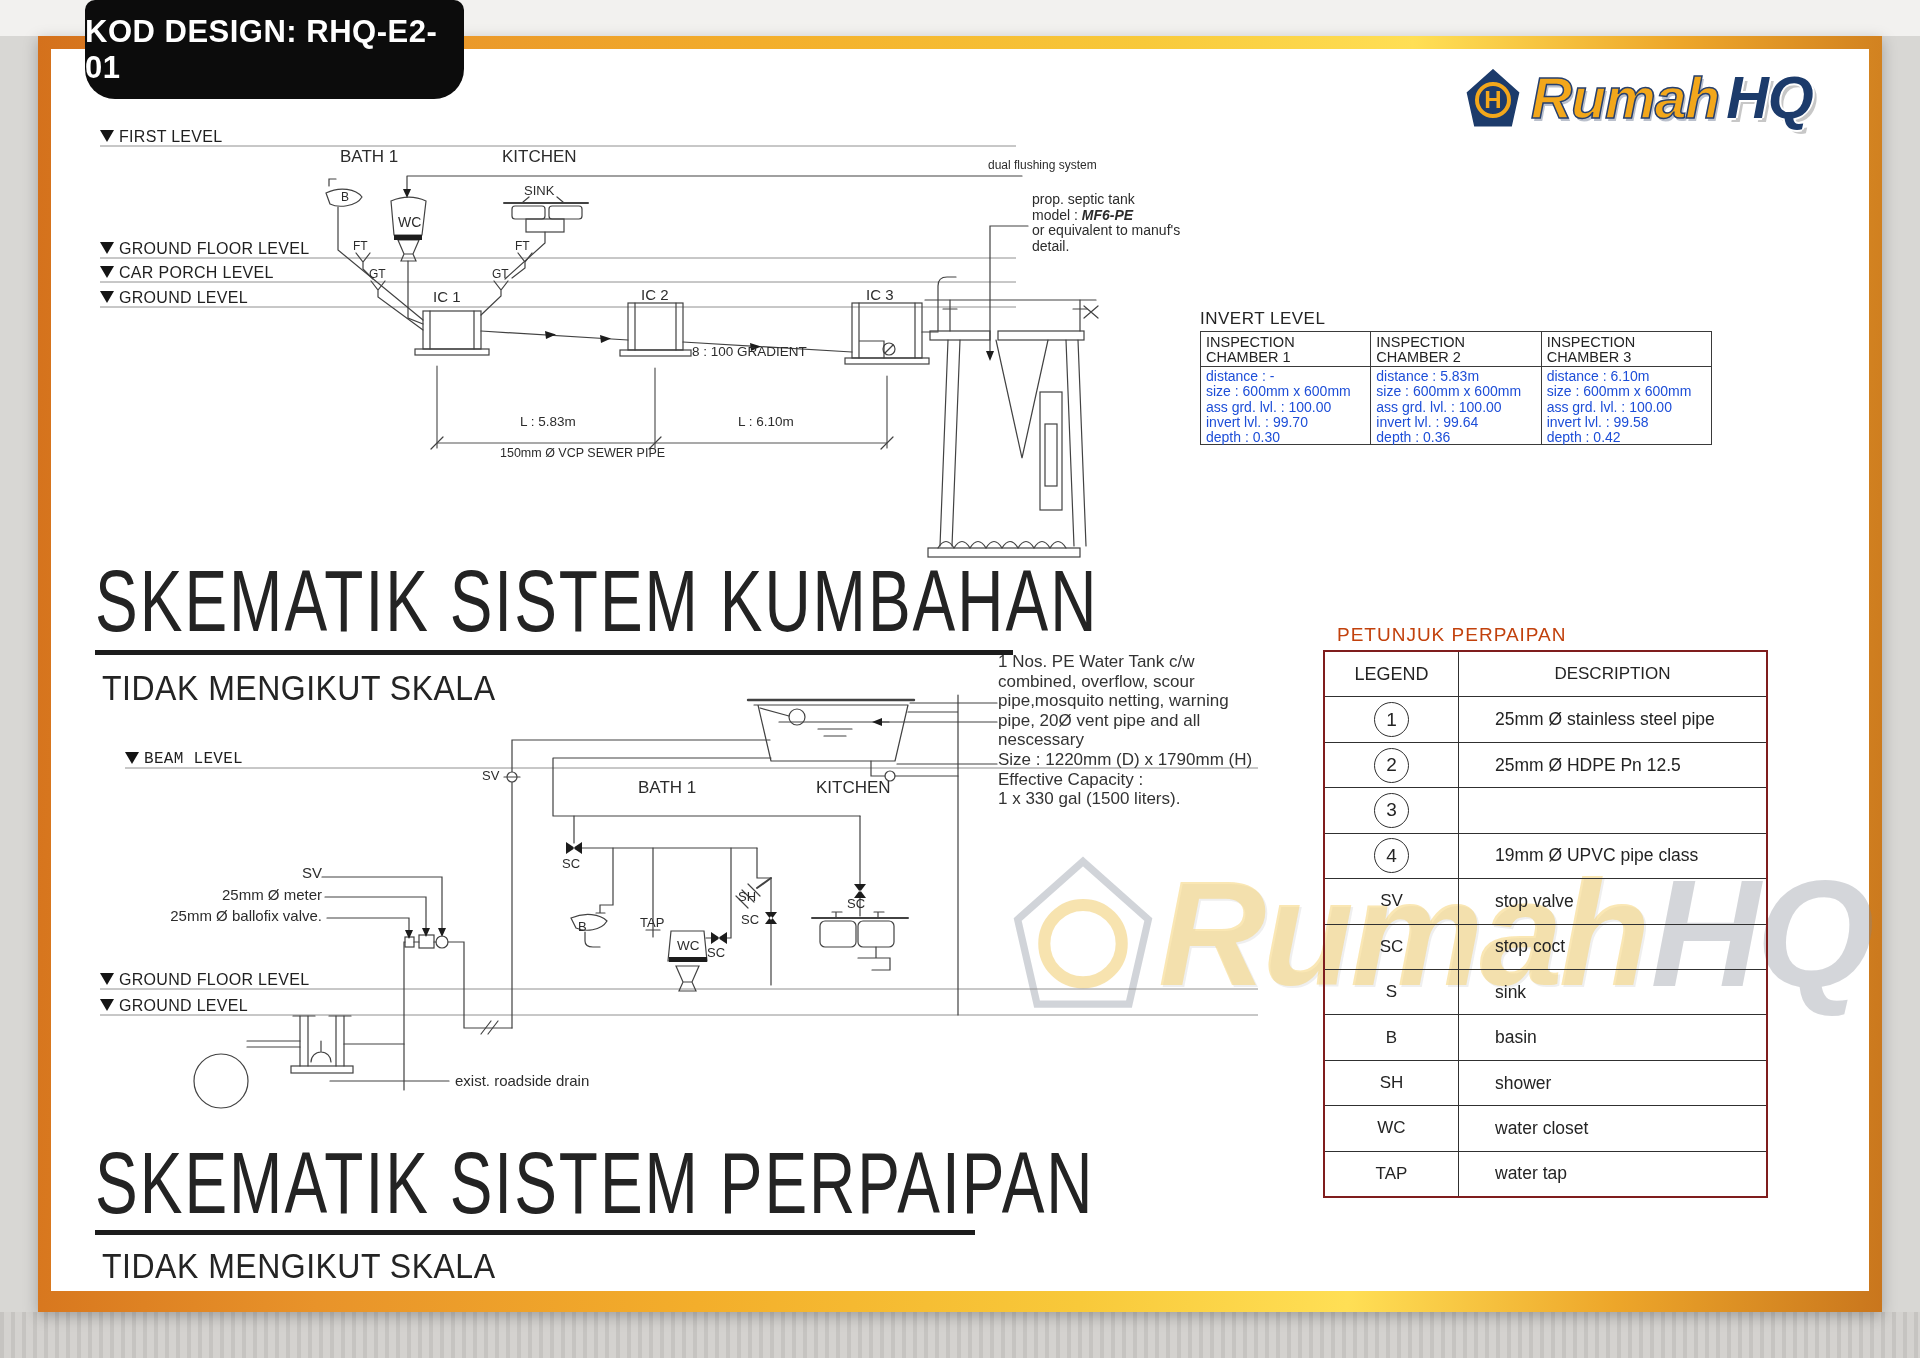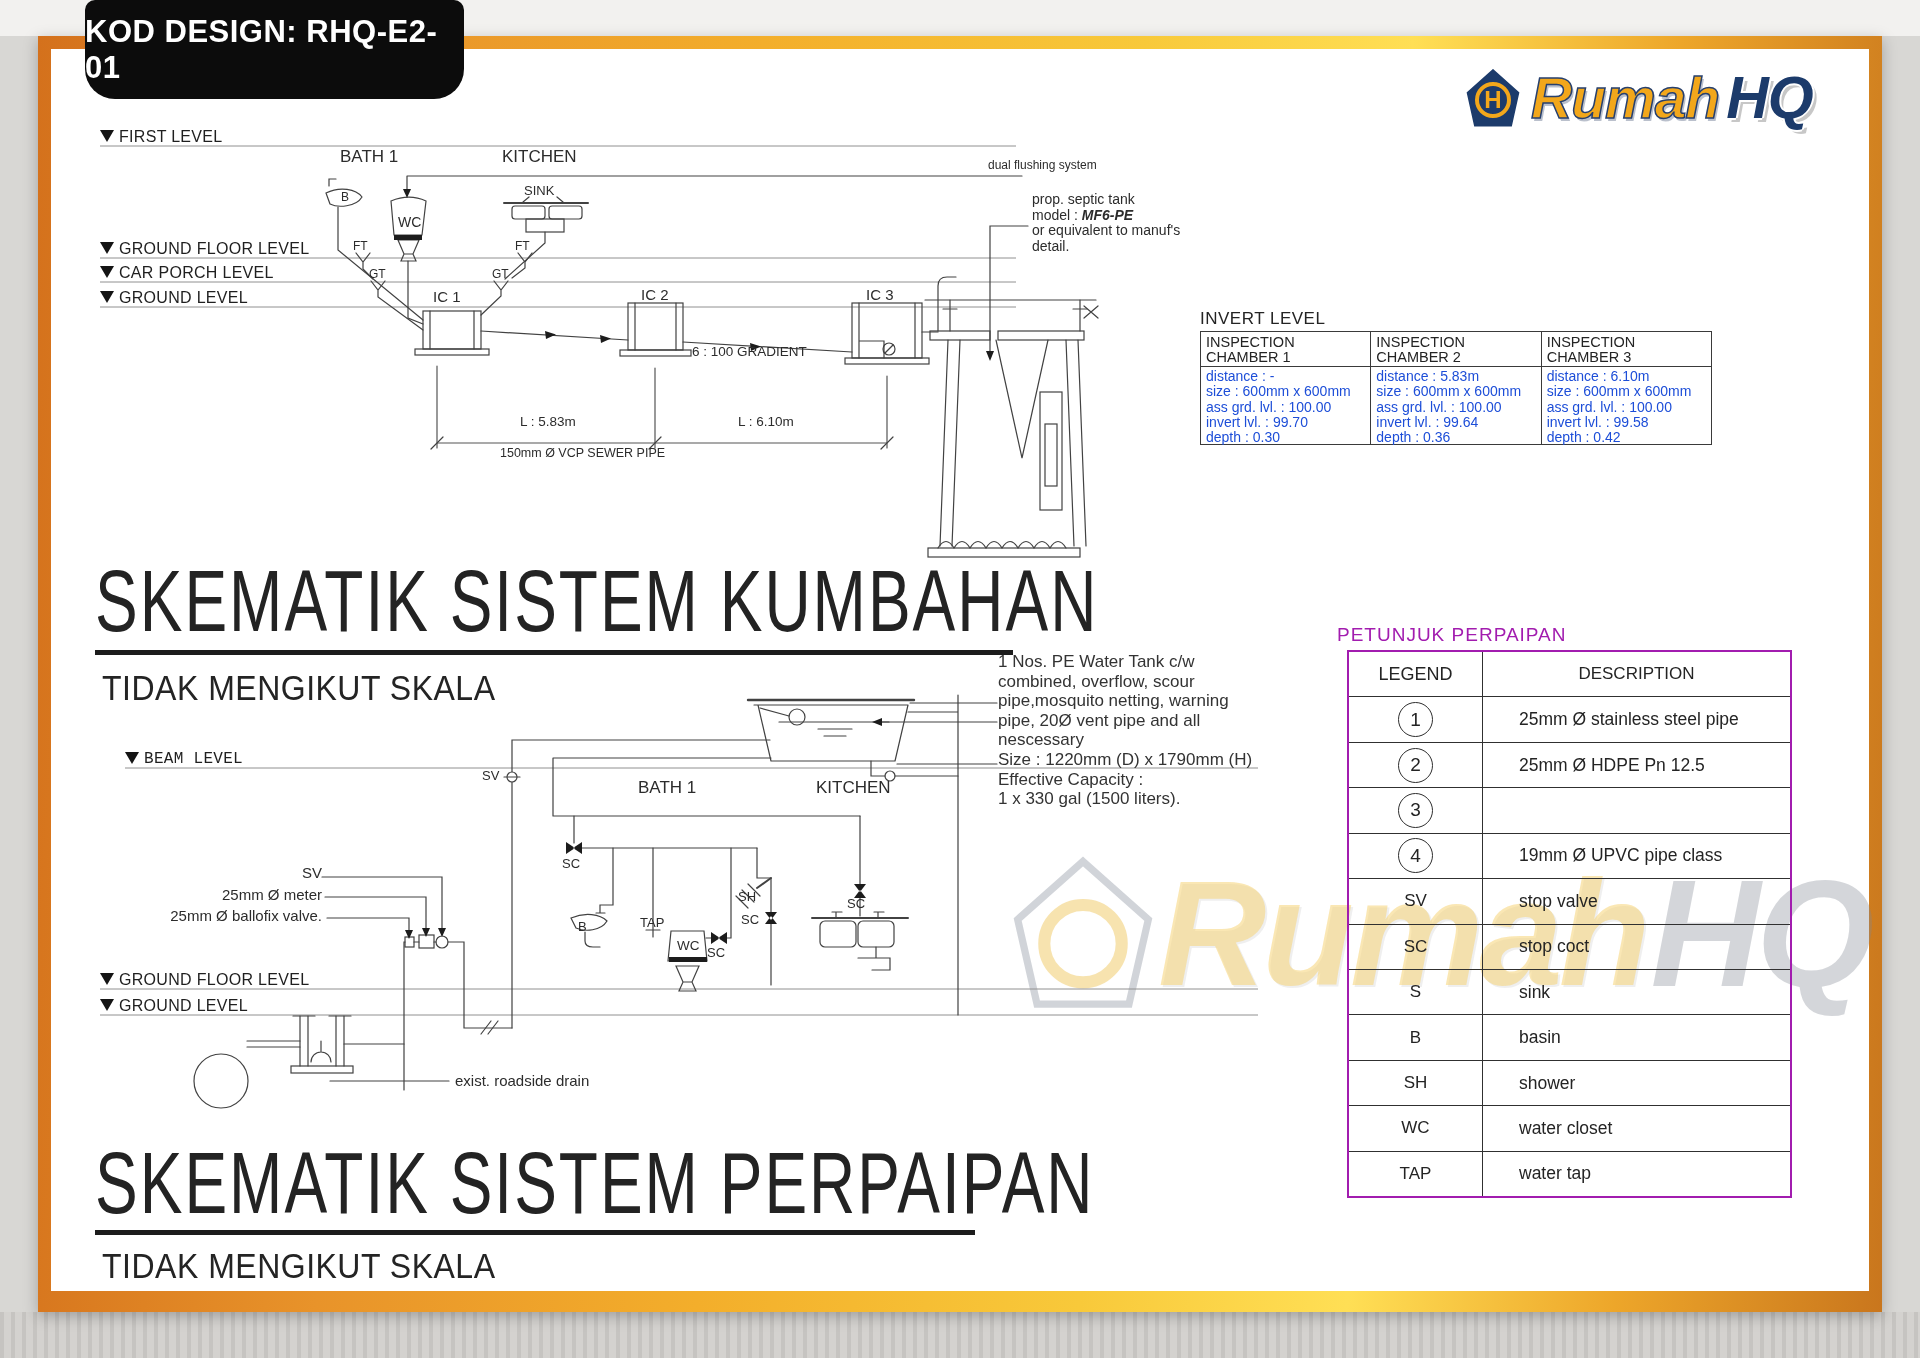--- a/index.html
+++ b/index.html
@@ -44,23 +44,23 @@
   
   .invert-title{position:absolute;left:1200px;top:309px;font-size:17px;color:#242424;letter-spacing:.5px;z-index:3;}
   .invert-table{position:absolute;left:1200px;top:331px;width:512px;height:114px;box-sizing:border-box;
     border:1.6px solid #3a3a3a;display:flex;z-index:3;background:transparent;}
   .iv-col{flex:1;border-right:1.4px solid #3a3a3a;display:flex;flex-direction:column;min-width:0;}
   .iv-col:last-child{border-right:none;}
   .iv-head{font-size:14.5px;line-height:14.5px;color:#242424;white-space:pre-line;
     padding:3px 5px 2px 5px;border-bottom:1.4px solid #3a3a3a;}
   .iv-body{padding:2px 5px;font-size:14px;line-height:15.3px;color:#1d4ed8;}
   
-  .legend-title{position:absolute;left:1337px;top:624px;font-size:19px;letter-spacing:1px;color:#a21caf;z-index:3;}
+  .legend-title{position:absolute;left:1337px;top:624px;font-size:19px;letter-spacing:1px;color:#c2410c;z-index:3;}
   .legend-table{position:absolute;left:1323px;top:650px;width:445px;height:548px;box-sizing:border-box;
-    border:2px solid #a21caf;display:flex;flex-direction:column;z-index:3;background:transparent;margin-left:24px;}
+    border:2px solid #7f1d1d;display:flex;flex-direction:column;z-index:3;background:transparent;}
   .lt-row{display:flex;flex:1;border-top:1.4px solid #303030;min-height:0;}
   .lt-row:first-child{border-top:none;}
   .lt-cell-l{width:133px;border-right:1.4px solid #303030;display:flex;align-items:center;justify-content:center;
     font-size:17px;color:#242424;}
   .lt-cell-d{flex:1;display:flex;align-items:center;padding-left:36px;font-size:17.5px;color:#242424;}
   .num-circle{width:33px;height:33px;border:1.8px solid #2e2e2e;border-radius:50%;
     display:flex;align-items:center;justify-content:center;font-size:19px;color:#242424;}
   
   .watermark{position:absolute;left:1008px;top:846px;display:flex;align-items:center;z-index:1;}
   .wm-rumah{font-size:150px;font-weight:bold;font-style:italic;letter-spacing:-4px;
@@ -285,21 +285,21 @@
 <div class="lbl" style="left:524px;top:183px;font-size:13px;">SINK</div>
 <div class="lbl" style="left:398px;top:214px;font-size:14px;">WC</div>
 <div class="lbl" style="left:341px;top:190px;font-size:12px;">B</div>
 <div class="lbl" style="left:353px;top:239px;font-size:12px;">FT</div>
 <div class="lbl" style="left:515px;top:239px;font-size:12px;">FT</div>
 <div class="lbl" style="left:369px;top:267px;font-size:12px;">GT</div>
 <div class="lbl" style="left:492px;top:267px;font-size:12px;">GT</div>
 <div class="lbl" style="left:433px;top:288px;font-size:15px;">IC 1</div>
 <div class="lbl" style="left:641px;top:286px;font-size:15px;">IC 2</div>
 <div class="lbl" style="left:866px;top:286px;font-size:15px;">IC 3</div>
-<div class="lbl" style="left:692px;top:344px;font-size:13.5px;">6 : 100 GRADIENT</div>
+<div class="lbl" style="left:692px;top:344px;font-size:13.5px;">8 : 100 GRADIENT</div>
 <div class="lbl" style="left:520px;top:414px;font-size:13.5px;">L : 5.83m</div>
 <div class="lbl" style="left:738px;top:414px;font-size:13.5px;">L : 6.10m</div>
 <div class="lbl" style="left:500px;top:446px;font-size:12.5px;">150mm Ø VCP SEWER PIPE</div>
 <div class="lbl" style="left:988px;top:158px;font-size:12px;">dual flushing system</div>
 <div class="lbl" style="left:1032px;top:192px;font-size:14px;line-height:15.5px;">
   <div>prop. septic tank</div>
   <div><span>model : </span><span style="font-weight:bold;font-style:italic;">MF6-PE</span></div>
   <div>or equivalent to manuf's</div>
   <div>detail.</div>
 </div>

